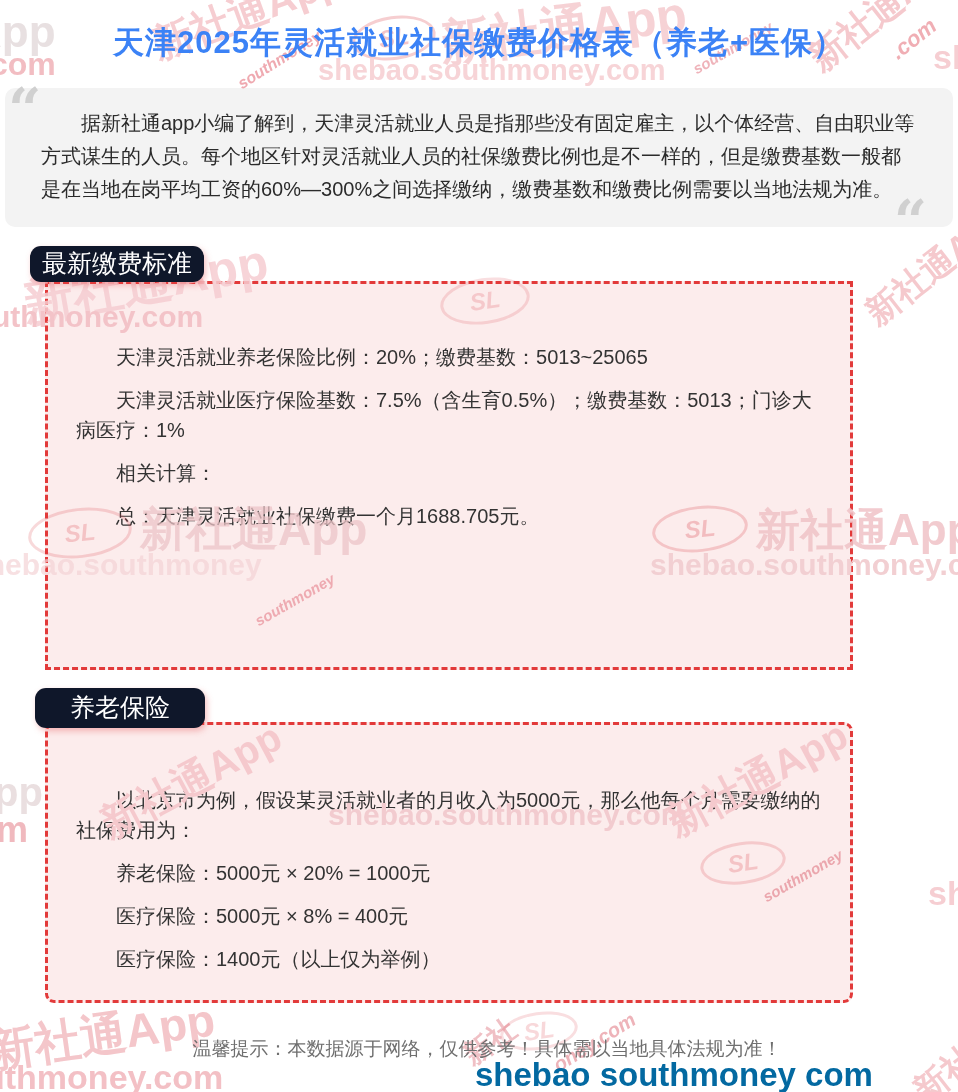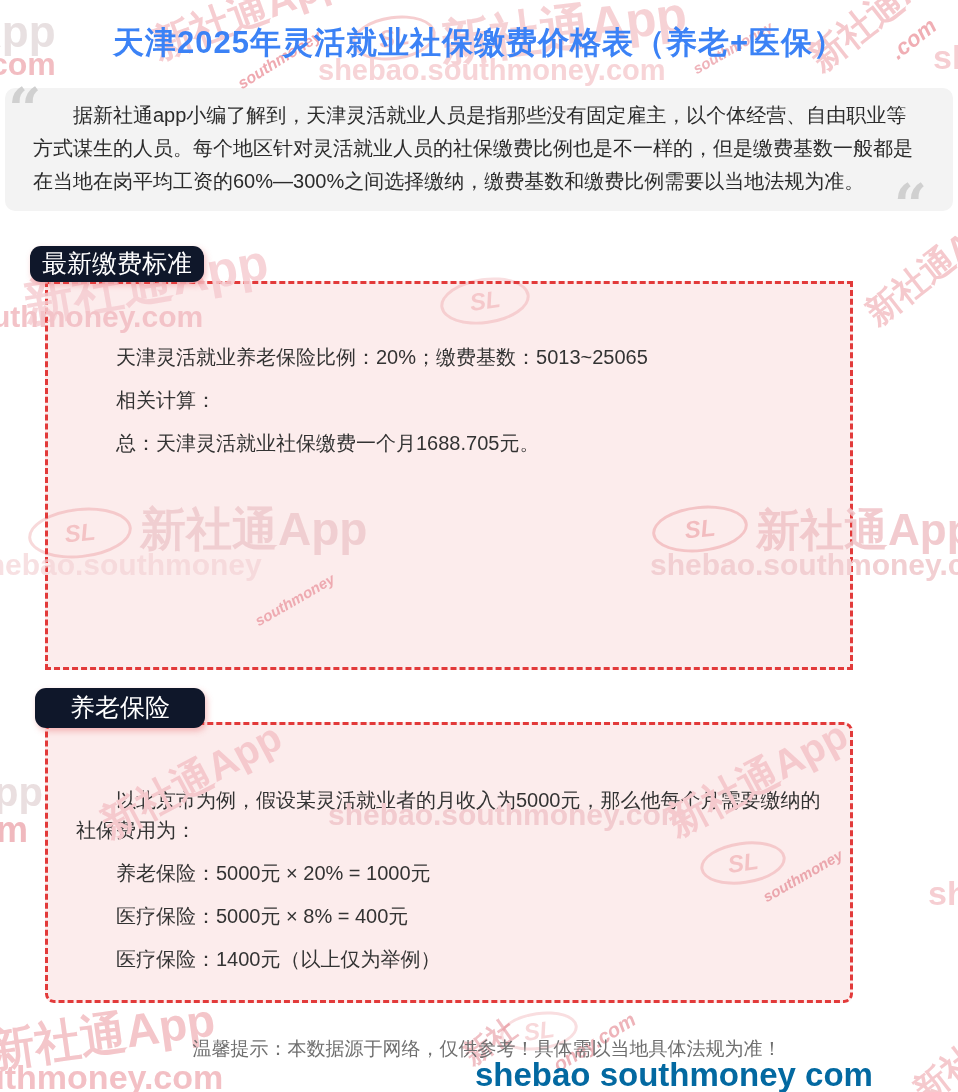--- a/index.html
+++ b/index.html
@@ -23,21 +23,21 @@
     position:absolute;top:22px;left:0;width:100%;margin:0;
     text-align:center;font-size:31px;font-weight:bold;color:#3b82f6;
     letter-spacing:1px;z-index:2;
   }
   
   .intro{
     position:absolute;top:88px;left:5px;width:948px;box-sizing:border-box;
     background:#f3f3f3;border-radius:10px;padding:7px 24px 9px;z-index:0;
   }
   .intro p{
-    position:relative;z-index:2;margin:4px;font-size:20px;line-height:33px;
+    position:relative;z-index:2;margin:12px;font-size:20px;line-height:33px;
     color:#2b2b2b;text-indent:2em;
   }
   .quote{
     position:absolute;font-family:"DejaVu Serif","Liberation Serif",serif;
     font-weight:bold;color:#d0d0d0;font-size:58px;line-height:1;z-index:1;
   }
   .quote-open{top:-7px;left:3px;}
   .quote-close{bottom:-24px;right:26px;}
   
   .section-label{
@@ -123,20 +123,21 @@
 
 <div class="intro">
   <span class="quote quote-open">“</span>
   <p>据新社通app小编了解到，天津灵活就业人员是指那些没有固定雇主，以个体经营、自由职业等方式谋生的人员。每个地区针对灵活就业人员的社保缴费比例也是不一样的，但是缴费基数一般都是在当地在岗平均工资的60%—300%之间选择缴纳，缴费基数和缴费比例需要以当地法规为准。</p>
   <span class="quote quote-close">“</span>
 </div>
 
 <div class="section-label" id="label-standards">最新缴费标准</div>
 <div class="dashed-box" id="box-standards">
   <p>天津灵活就业养老保险比例：20%；缴费基数：5013~25065</p>
+  <p>天津灵活就业医疗保险基数：7.5%（含生育0.5%）；缴费基数：5013；门诊大病医疗：1%</p>
   <p>相关计算：</p>
   <p>总：天津灵活就业社保缴费一个月1688.705元。</p>
 </div>
 
 <div class="section-label" id="label-example">养老保险</div>
 <div class="dashed-box" id="box-example">
   <p>以北京市为例，假设某灵活就业者的月收入为5000元，那么他每个月需要缴纳的社保费用为：</p>
   <p>养老保险：5000元 × 20% = 1000元</p>
   <p>医疗保险：5000元 × 8% = 400元</p>
   <p>医疗保险：1400元（以上仅为举例）</p>

